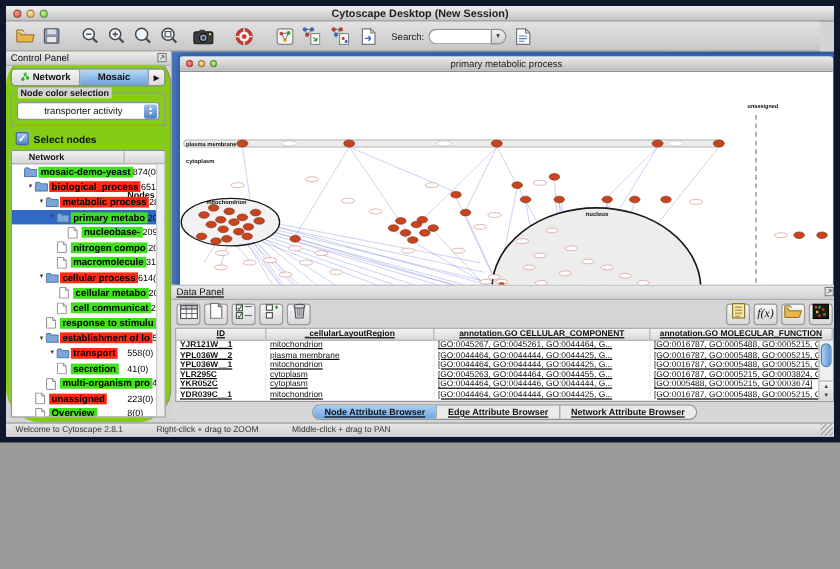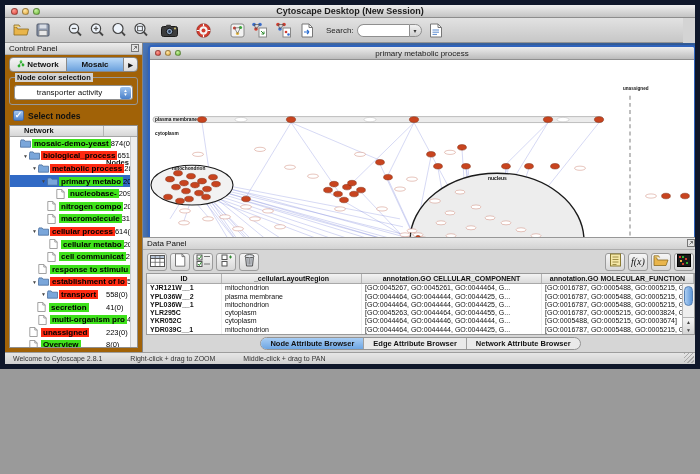--- a/index.html
+++ b/index.html
@@ -41,21 +41,21 @@
   .search-drop {
     width:13px; height:13px; border:1px solid #8f8f8f; border-radius:0 7px 7px 0;
     background:linear-gradient(#f2f2f2,#cfcfcf); font-size:6px; color:#333;
     display:flex; align-items:center; justify-content:center;
   }
 
   
   .main { position:absolute; top:38px; bottom:12px; left:0; right:0; display:flex; }
 
   
-  .control-panel { width:138px; background:#a16207; border-right:1px solid #858585; display:flex; flex-direction:column; }
+  .control-panel { width:138px; background:#84cc16; border-right:1px solid #858585; display:flex; flex-direction:column;border-radius:29px; }
   .panel-header {
     height:12px; display:flex; justify-content:space-between; align-items:center;
     padding:0 3px 0 4px; font-size:8px; color:#111;
     background:linear-gradient(#ececec,#cdcdcd); border-bottom:1px solid #adadad;
   }
   .cp-tabs {
     margin:2px 4px; height:15px; display:flex; border:1px solid #878787; border-radius:4px;
     overflow:hidden; background:linear-gradient(#f5f5f5,#dadada); font-size:8px; font-weight:bold; color:#111;
   }
   .cp-tab { flex:1; display:flex; align-items:center; justify-content:center; gap:2px; border-right:1px solid #8a8a8a; }
@@ -83,21 +83,21 @@
   .trow.selected { background:#316ac5; }
   .tarrow { width:7px; flex:none; font-size:5px; color:#444; text-align:center; }
   .ticon { width:12px; flex:none; display:flex; align-items:center; }
   .chip { padding:0 2px; flex:none; }
   .chip.green { background:#3fe21b; }
   .chip.red { background:#ff2a12; }
   .tcount { margin-left:auto; width:31px; flex:none; font-weight:normal; font-size:7.5px; }
   .tree-sb { position:absolute; right:0; top:11px; bottom:0; width:7px; background:#eee; border-left:1px solid #ccc; }
 
   
-  .right-col { flex:1; display:flex; flex-direction:column; }
+  .right-col { flex:1; display:flex; flex-direction:column;text-decoration:underline; }
   .desktop { height:314px; position:relative; background:linear-gradient(90deg,#4a77ba,#36619f); overflow:hidden; }
 
   .net-window {
     position:absolute; left:5px; top:2px; width:548px; height:296px;
     border:2px solid #2f63bd; border-radius:4px 4px 0 0; background:#fff;
     display:flex; flex-direction:column; box-shadow:2px 3px 8px rgba(0,0,0,.45);
   }
   .nw-titlebar { height:13px; flex:none; background:linear-gradient(#ededed,#bcbcbc); border-bottom:1px solid #8f8f8f; display:flex; align-items:center; position:relative; border-radius:2px 2px 0 0; }
   .nw-title { position:absolute; left:0; right:0; text-align:center; font-size:8px; color:#1a1a1a; }
   .nw-canvas { flex:1; position:relative; background:#fff; overflow:hidden; }
@@ -437,21 +437,21 @@
             <div class="trow" style="padding-left:30px">
        <span class="tarrow">▼</span>
        <span class="ticon">
                 <svg width="11" height="9" viewBox="0 0 11 9">
                   <path d="M0.5 2.6 L0.5 8.2 L10.5 8.2 L10.5 2.2 L5 2.2 L4.1 0.9 L1 0.9 Z" fill="#7aa6da" stroke="#4a6f9e" stroke-width="0.8"></path>
                 </svg>
               </span>
        <span class="chip red">transport</span>
        <span class="tcount">558(0)</span>
      </div>
-            <div class="trow" style="padding-left:20px">
+            <div class="trow" style="padding-left:30px">
        <span class="tarrow"></span>
        <span class="ticon">
                 <svg width="9" height="10" viewBox="0 0 9 10">
                   <path d="M0.8 0.5 H5.8 L8.2 3 V9.5 H0.8 Z" fill="#fff" stroke="#8a8a8a" stroke-width="0.8"></path>
                   <path d="M5.8 0.5 V3 H8.2" fill="none" stroke="#8a8a8a" stroke-width="0.8"></path>
                 </svg>
               </span>
        <span class="chip green">secretion</span>
        <span class="tcount">41(0)</span>
      </div>

